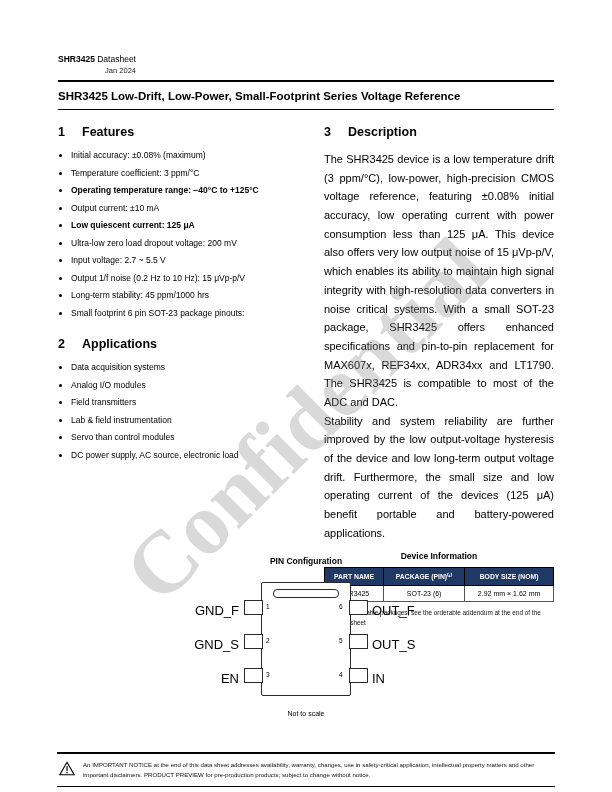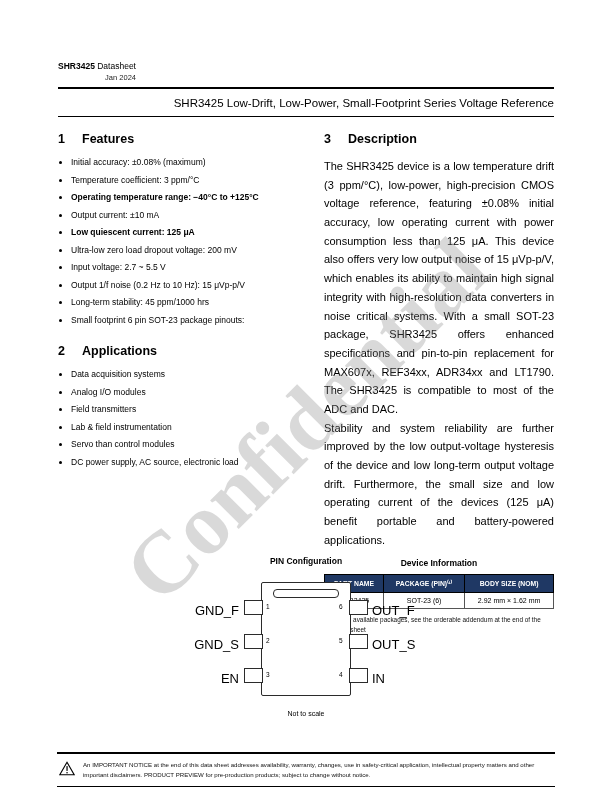--- a/index.html
+++ b/index.html
@@ -7,26 +7,26 @@
     position:relative; width:612px; height:792px; margin:0 auto;
     background:#ffffff; font-family:"Liberation Sans", sans-serif; color:#000;
     overflow:hidden;
   }
   .content { position:absolute; left:58px; right:58px; top:54px; }
 
   
   .hdr { display:flex; justify-content:space-between; align-items:flex-start; }
   .logo { font-size:20px; font-weight:bold; color:#16356e; letter-spacing:0.4px;
           border-bottom:2.5px solid #16356e; padding-bottom:3px; }
-  .docref { text-align:right; margin-top:7px; }
+  .docref { text-align:right; }
   .docref .l1 { font-size:8.5px; }
   .docref .num { font-weight:bold; }
   .docref .l2 { font-size:7.5px; margin-top:2px; color:#222; }
   .rule-thick { border-top:2.5px solid #000; margin-top:5px; }
-  .title { text-align:right; font-weight:normal; font-size:11.5px; padding:8px 0 7px; }
+  .title { text-align:left; font-weight:bold; font-size:11.5px; padding:8px 0 7px; }
   .rule-thin { border-top:1px solid #000; }
 
   
   .cols { display:flex; margin-top:15px; }
   .col-left { flex:0 0 240px; width:240px; }
   .col-right { flex:1; margin-left:26px; }
   .sec-h { display:flex; font-size:12.5px; font-weight:bold; margin:0 0 11px 0; }
   .sec-num { width:24px; flex:0 0 24px; }
   ul.blist { margin:0 0 18px 0; padding-left:13px; font-size:8.5px; }
   ul.blist li { margin-bottom:6.5px; line-height:1.3; }

